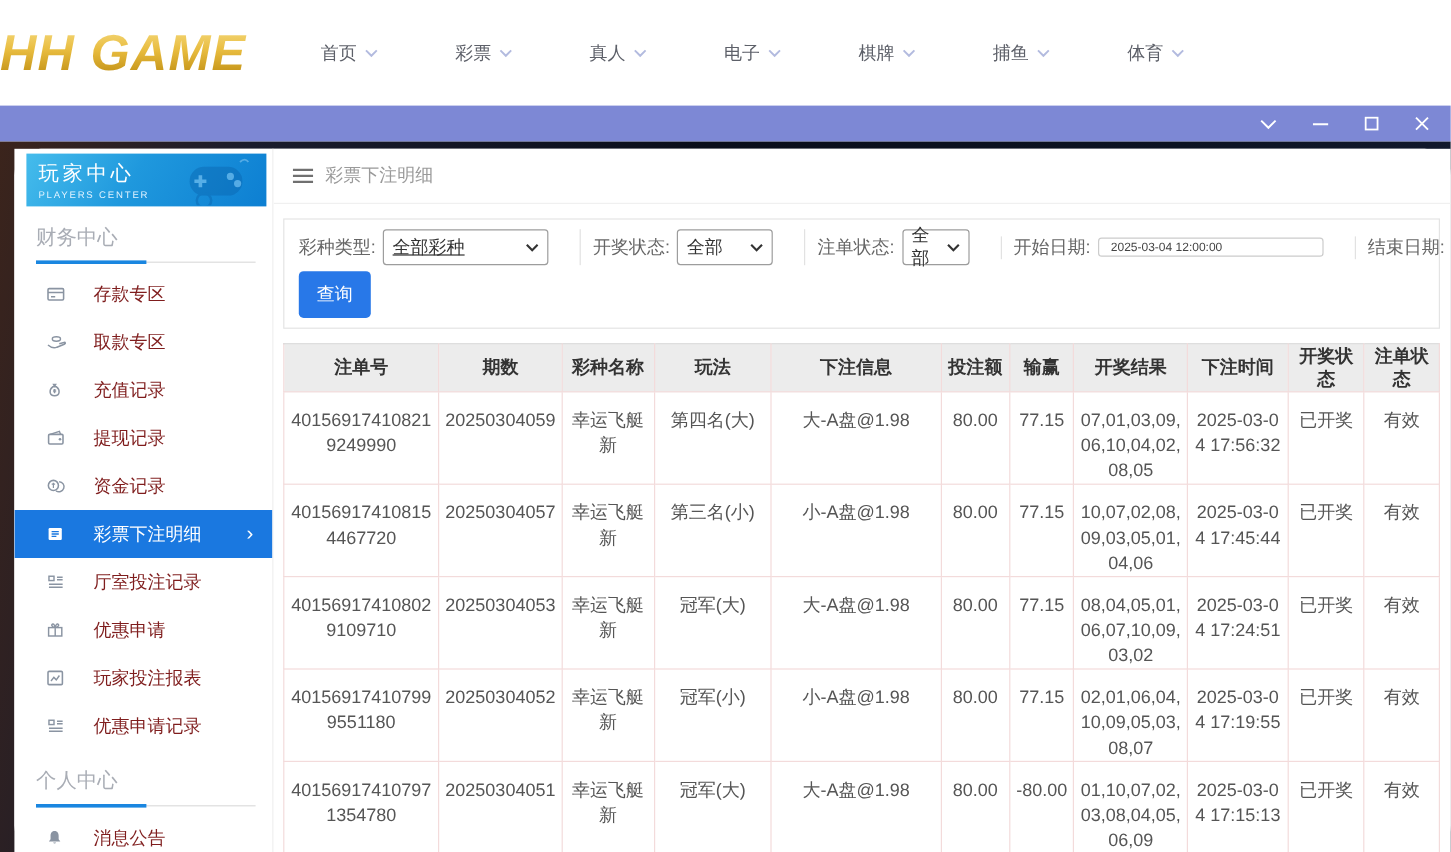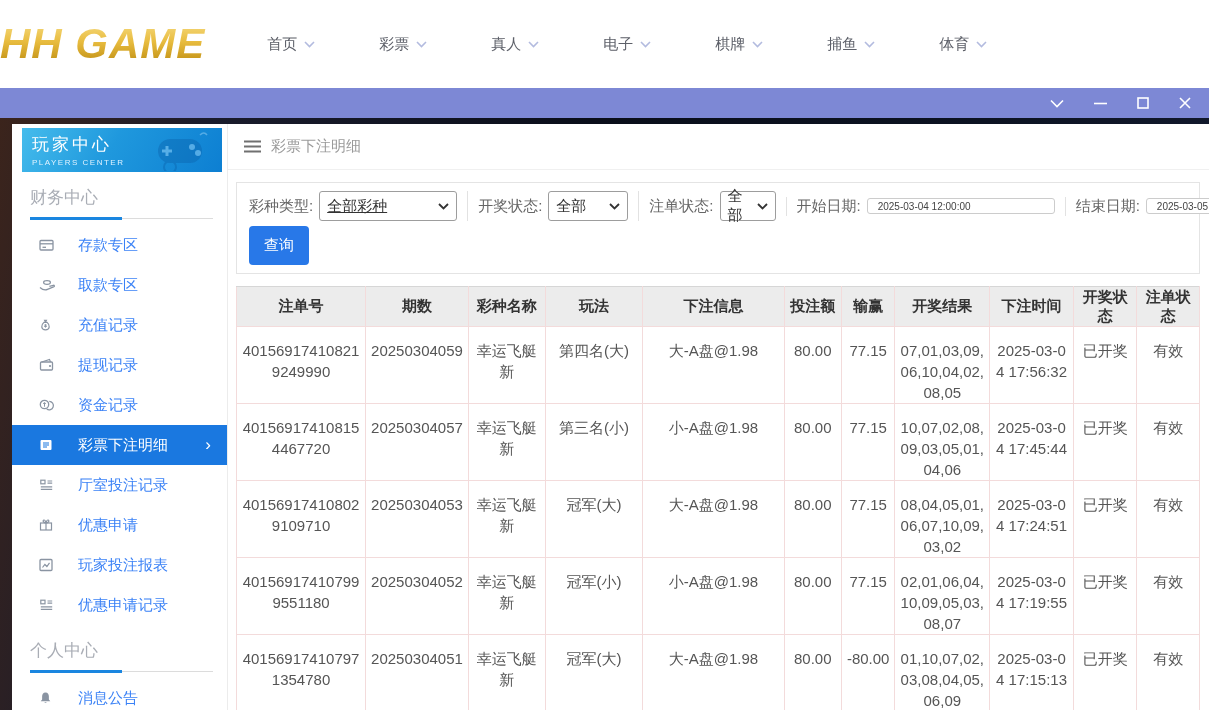--- a/index.html
+++ b/index.html
@@ -38,36 +38,36 @@
     padding:5px 10px; }
   .sb-title { color:#fff; font-size:17px; letter-spacing:3px; }
   .sb-sub { color:#dff2ff; font-size:8px; letter-spacing:1.5px; margin-top:2px; }
   .sb-gamepad { position:absolute; right:4px; top:3px; opacity:.85; }
   .sb-section-label { margin:14px 14px 0 18px; font-size:17px; color:#a9adb5;
     padding-bottom:9px; border-bottom:1px solid #dcdcdc; position:relative; }
   .sb-section-label::after { content:""; position:absolute; left:0; bottom:-2px;
     width:92px; height:3px; background:#1a86e0; }
   .sb-items { margin-top:6px; }
   .sb-item { height:40px; display:flex; align-items:center; padding-left:26px;
-    font-size:15px; color:#3b82f6; cursor:pointer; position:relative; }
+    font-size:15px; color:#7f1d1d; cursor:pointer; position:relative; }
   .sb-ic { width:18px; margin-right:22px; color:#8a94a2; display:flex; }
   .sb-item.active { background:#1a78e0; color:#fff; }
   .sb-item.active .sb-ic { color:#fff; }
   .sb-arrow { position:absolute; right:16px; font-size:17px; color:#fff; }
 
   
   .main { flex:1 1 auto; overflow:hidden; background:#fff; }
   .breadcrumb { height:46px; display:flex; align-items:center; gap:10px;
     padding-left:16px; color:#9a9a9a; font-size:15px; border-bottom:1px solid #f0f0f0; }
   .hamburger { color:#707070; display:flex; cursor:pointer; }
 
   .filterbox { margin:12px 9px 0 8px; border:1px solid #e4e4e4; padding:8px 12px; }
   .filter-row { display:flex; align-items:center; font-size:15px; color:#666; flex-wrap:nowrap; }
   .fgroup { display:flex; align-items:center; }
-  .fgroup + .fgroup { border-left:1px solid #e2e2e2; padding-left:10px; margin-left:10px; }
+  .fgroup + .fgroup { border-left:1px solid #e2e2e2; padding-left:10px; margin-left:26px; }
   .flabel { margin-right:6px; white-space:nowrap; }
   .fselect { height:30px; border:1px solid #9d9d9d; border-radius:3px; background:#fff;
     display:inline-flex; align-items:center; justify-content:space-between;
     padding:0 7px; color:#333; cursor:pointer; }
   .fselect .chev { color:#333; margin-left:8px; display:flex; }
   .w-lottery { width:138px;text-decoration:underline; } .w-draw { width:80px; } .w-order { width:56px; }
   .fdate { height:16px; width:188px; border:1px solid #ccc; border-radius:3px;
     padding:0 10px; font-size:10px; color:#444; font-family:inherit; }
   .search-btn { margin-top:5px; height:39px; background:#2878e8; color:#fff; border:none;
     border-radius:4px; padding:0 15px; font-size:15px; cursor:pointer; font-family:inherit; }

